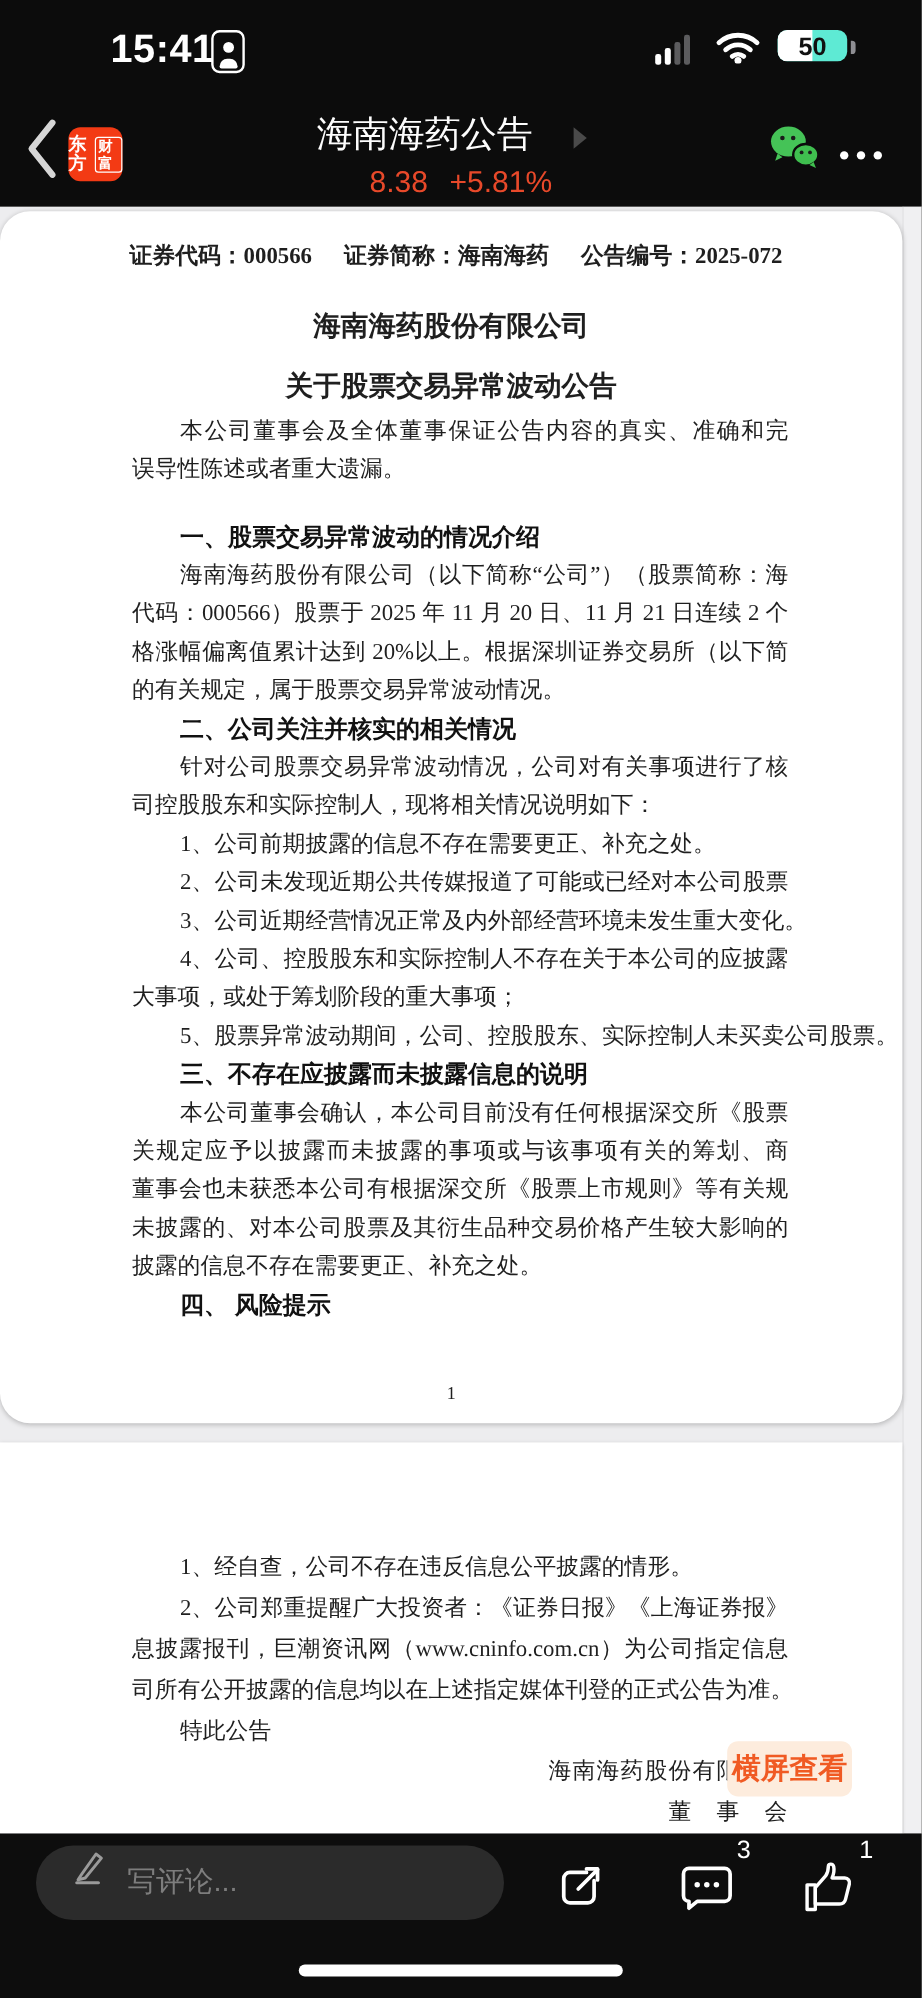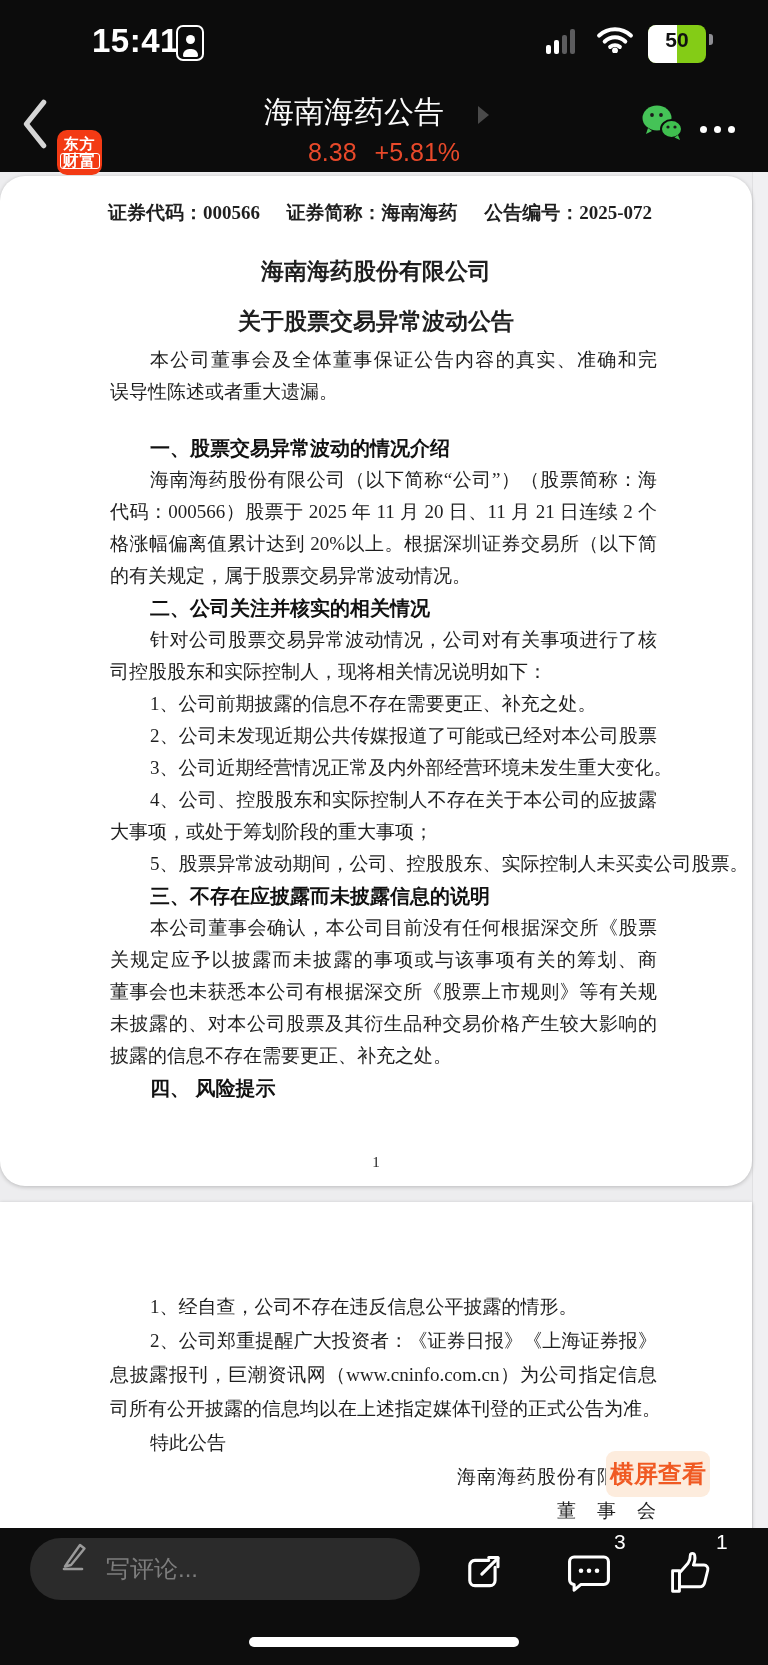--- a/index.html
+++ b/index.html
@@ -9,31 +9,31 @@
   
   .tophdr{position:absolute;left:0;top:0;width:768px;height:172px;background:#0c0c0c;z-index:5;}
   .status{position:absolute;left:0;top:20px;width:768px;height:44px;}
   .time{position:absolute;left:92px;top:2px;font-size:33px;font-weight:700;color:#fff;letter-spacing:.5px;}
   .personbadge{position:absolute;left:176px;top:5px;width:24px;height:32px;border:2.5px solid #fff;border-radius:7px;}
   .personbadge .hd{position:absolute;left:50%;top:8px;width:9px;height:9px;margin-left:-4.5px;border-radius:50%;background:#fff;}
   .personbadge .sh{position:absolute;left:50%;bottom:2px;width:15px;height:8px;margin-left:-7.5px;border-radius:8px 8px 2px 2px;background:#fff;}
   .sig{position:absolute;left:546px;top:8px;width:36px;height:26px;}
   .sig i{position:absolute;bottom:0;width:5px;border-radius:2px;}
   .wifi{position:absolute;left:596px;top:5px;}
-  .batt{position:absolute;left:648px;top:5px;width:58px;height:38px;border-radius:8px;overflow:hidden;background:#84cc16;}
+  .batt{position:absolute;left:648px;top:5px;width:58px;height:26px;border-radius:8px;overflow:hidden;background:#5eead4;}
   .batt .fill{position:absolute;left:0;top:0;bottom:0;width:50%;background:#fff;}
   .batt .num{position:absolute;inset:0;text-align:center;line-height:30px;font-size:21px;font-weight:700;color:#111;}
   .battnub{position:absolute;left:709px;top:14px;width:4px;height:11px;border-radius:0 3px 3px 0;background:#8e8e93;}
 
   .nav{position:absolute;left:0;top:80px;width:768px;height:92px;}
   .backbtn{position:absolute;left:18px;top:100px;width:40px;height:56px;top:18px;}
   .logo{position:absolute;left:57px;top:26px;width:45px;height:45px;border-radius:10px;background:#f33a14;
-        display:flex;flex-direction:column;align-items:center;justify-content:center;gap:1px;margin-top:24px;}
+        display:flex;flex-direction:row;align-items:center;justify-content:center;gap:1px;}
   .logo .l1{color:#fff;font-size:15px;font-weight:700;line-height:16px;letter-spacing:1px;}
-  .logo .l2{color:#fff;font-size:16px;font-weight:700;line-height:14px;border:1.5px solid #fff;border-radius:3px;padding:0 2px;letter-spacing:1px;text-align:center;}
+  .logo .l2{color:#fff;font-size:12px;font-weight:700;line-height:14px;border:1.5px solid #fff;border-radius:3px;padding:0 2px;letter-spacing:1px;}
   .titlebox{position:absolute;left:0;top:0;width:708px;text-align:center;}
   .navtitle{margin-top:12px;font-size:30px;color:#fdfdfd;font-weight:400;display:inline-block;}
   .titlearrow{position:absolute;left:478px;top:26px;width:0;height:0;border-top:9px solid transparent;border-bottom:9px solid transparent;border-left:11px solid #4a4a4a;}
   .subtitle{position:absolute;left:0;top:58px;width:768px;text-align:center;font-size:25px;color:#e8492a;}
   .subtitle .chg{margin-left:18px;}
   .wx{position:absolute;left:638px;top:22px;}
   .more{position:absolute;left:700px;top:46px;display:flex;gap:7px;}
   .more i{width:7px;height:7px;border-radius:50%;background:#fff;}
 
   

